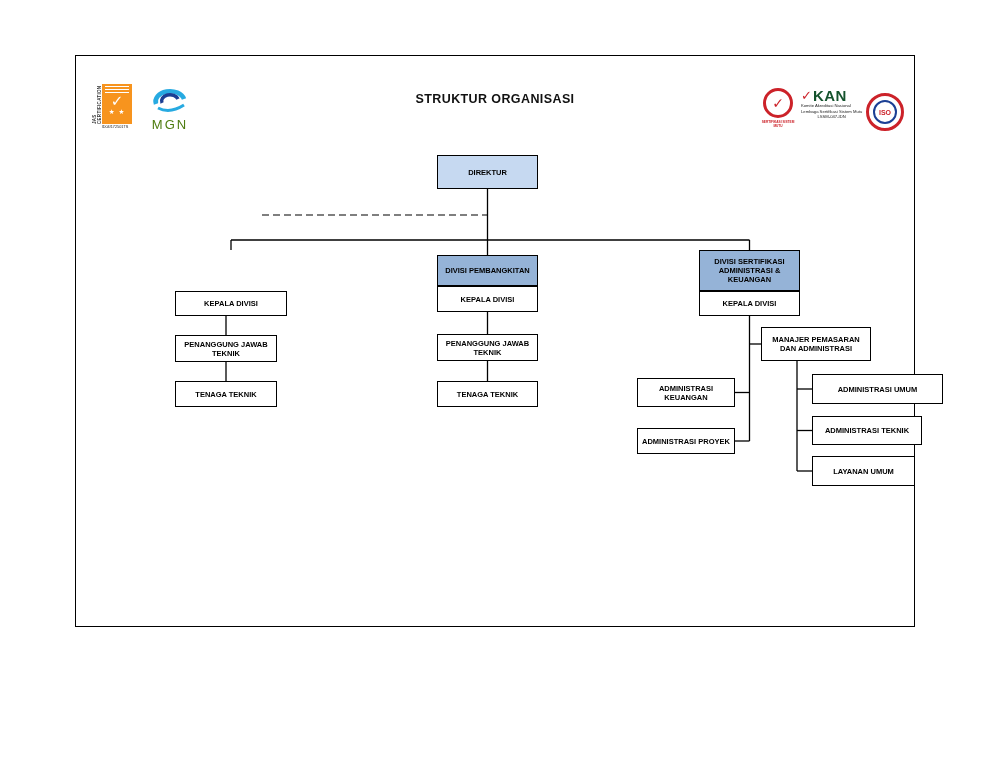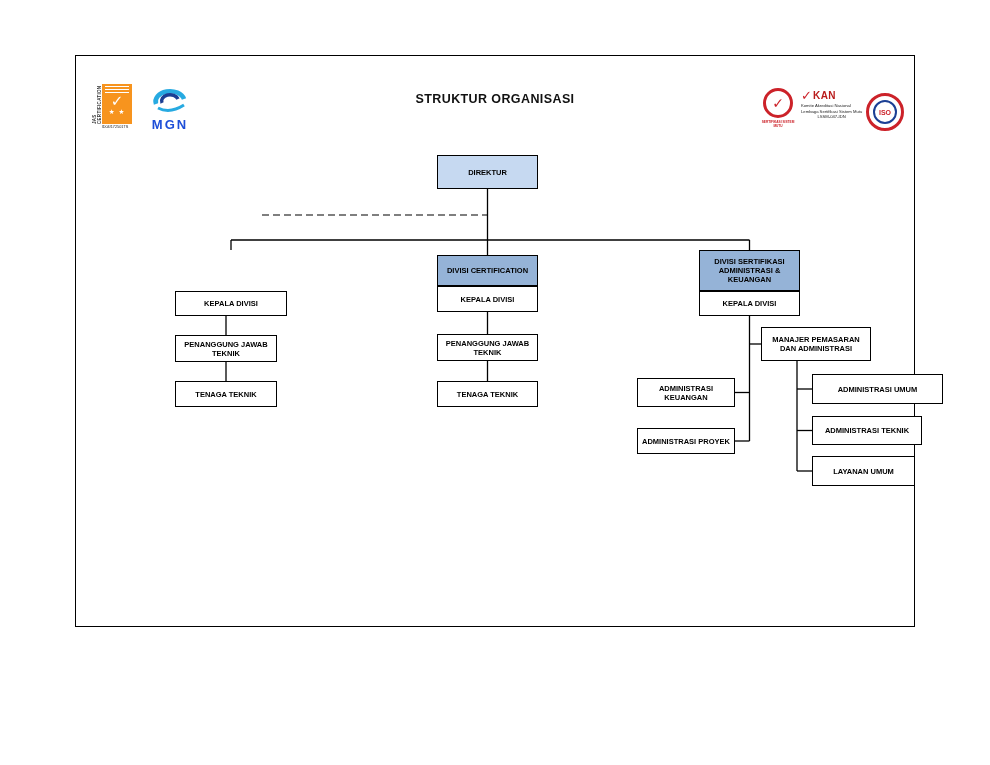--- a/index.html
+++ b/index.html
@@ -20,32 +20,32 @@
   .jas{position:absolute;left:92px;top:84px;width:46px;display:flex;flex-wrap:wrap;}
   .jas-vert{writing-mode:vertical-rl;transform:rotate(180deg);font-size:4.5px;font-weight:bold;color:#333;height:40px;letter-spacing:.3px;}
   .jas-box{position:relative;width:30px;height:40px;background:#f7941e;display:flex;flex-direction:column;align-items:center;justify-content:flex-start;}
   .jas-toplines{width:24px;height:7px;margin-top:2px;background:repeating-linear-gradient(to bottom,#fff 0 1px,rgba(255,255,255,0) 1px 3px);}
   .jas-check{color:#fff;font-size:15px;font-weight:bold;line-height:15px;}
   .jas-stars{color:#fff;font-size:6.5px;letter-spacing:1px;line-height:8px;}
   .jas-cert{width:46px;text-align:center;font-size:3.8px;color:#222;margin-top:1px;}
 
   
   .mgn{position:absolute;left:142px;top:84px;width:56px;text-align:center;}
-  .mgn-name{font-size:13px;font-weight:bold;color:#1d4ed8;letter-spacing:2px;line-height:13px;}
+  .mgn-name{font-size:13px;font-weight:normal;color:#4d7c0f;letter-spacing:2px;line-height:13px;}
 
   
   .kan{position:absolute;left:760px;top:88px;display:flex;gap:5px;align-items:flex-start;}
   .kan-circle-wrap{display:flex;flex-direction:column;align-items:center;width:36px;}
   .kan-circle{width:30px;height:30px;border:3px solid #cc2229;border-radius:50%;display:flex;align-items:center;justify-content:center;box-sizing:border-box;}
   .kan-circle span{color:#cc2229;font-size:14px;font-weight:bold;line-height:14px;}
   .kan-circle-caption{font-size:3.2px;color:#cc2229;margin-top:1.5px;text-align:center;font-weight:bold;}
   .kan-right{display:flex;flex-direction:column;align-items:flex-start;}
   .kan-wordmark{display:flex;align-items:flex-end;line-height:15px;}
   .kan-check{color:#cc2229;font-size:13px;font-weight:bold;margin-right:1px;}
-  .kan-name{font-size:10px;font-weight:bold;color:#b91c1c;letter-spacing:.5px;}
+  .kan-name{font-size:15px;font-weight:bold;color:#14532d;letter-spacing:.5px;}
   .kan-sub{font-size:4.2px;color:#222;line-height:5.5px;}
   .kan-sub.center{align-self:center;}
 
   
   .iso{position:absolute;left:866px;top:93px;width:38px;height:38px;border:3px solid #cc2229;border-radius:50%;display:flex;align-items:center;justify-content:center;box-sizing:border-box;background:#fff;}
   .iso-inner{width:24px;height:24px;border:2px solid #1b3f94;border-radius:50%;display:flex;align-items:center;justify-content:center;box-sizing:border-box;}
   .iso-inner span{font-size:7px;font-weight:bold;color:#cc2229;}
 </style>
 </head>
 <body>
@@ -129,21 +129,21 @@
     <span>KEPALA DIVISI</span>
   </div>
   <div class="node" style="left:175px;top:335px;width:102px;height:27px">
     <span>PENANGGUNG JAWAB TEKNIK</span>
   </div>
   <div class="node" style="left:175px;top:381px;width:102px;height:26px">
     <span>TENAGA TEKNIK</span>
   </div>
 
   <div class="node header" style="left:437px;top:255px;width:101px;height:31px">
-    <span>DIVISI CERTIFICATION</span>
+    <span>DIVISI PEMBANGKITAN</span>
   </div>
   <div class="node" style="left:437px;top:286px;width:101px;height:26px">
     <span>KEPALA DIVISI</span>
   </div>
   <div class="node" style="left:437px;top:334px;width:101px;height:27px">
     <span>PENANGGUNG JAWAB TEKNIK</span>
   </div>
   <div class="node" style="left:437px;top:381px;width:101px;height:26px">
     <span>TENAGA TEKNIK</span>
   </div>

